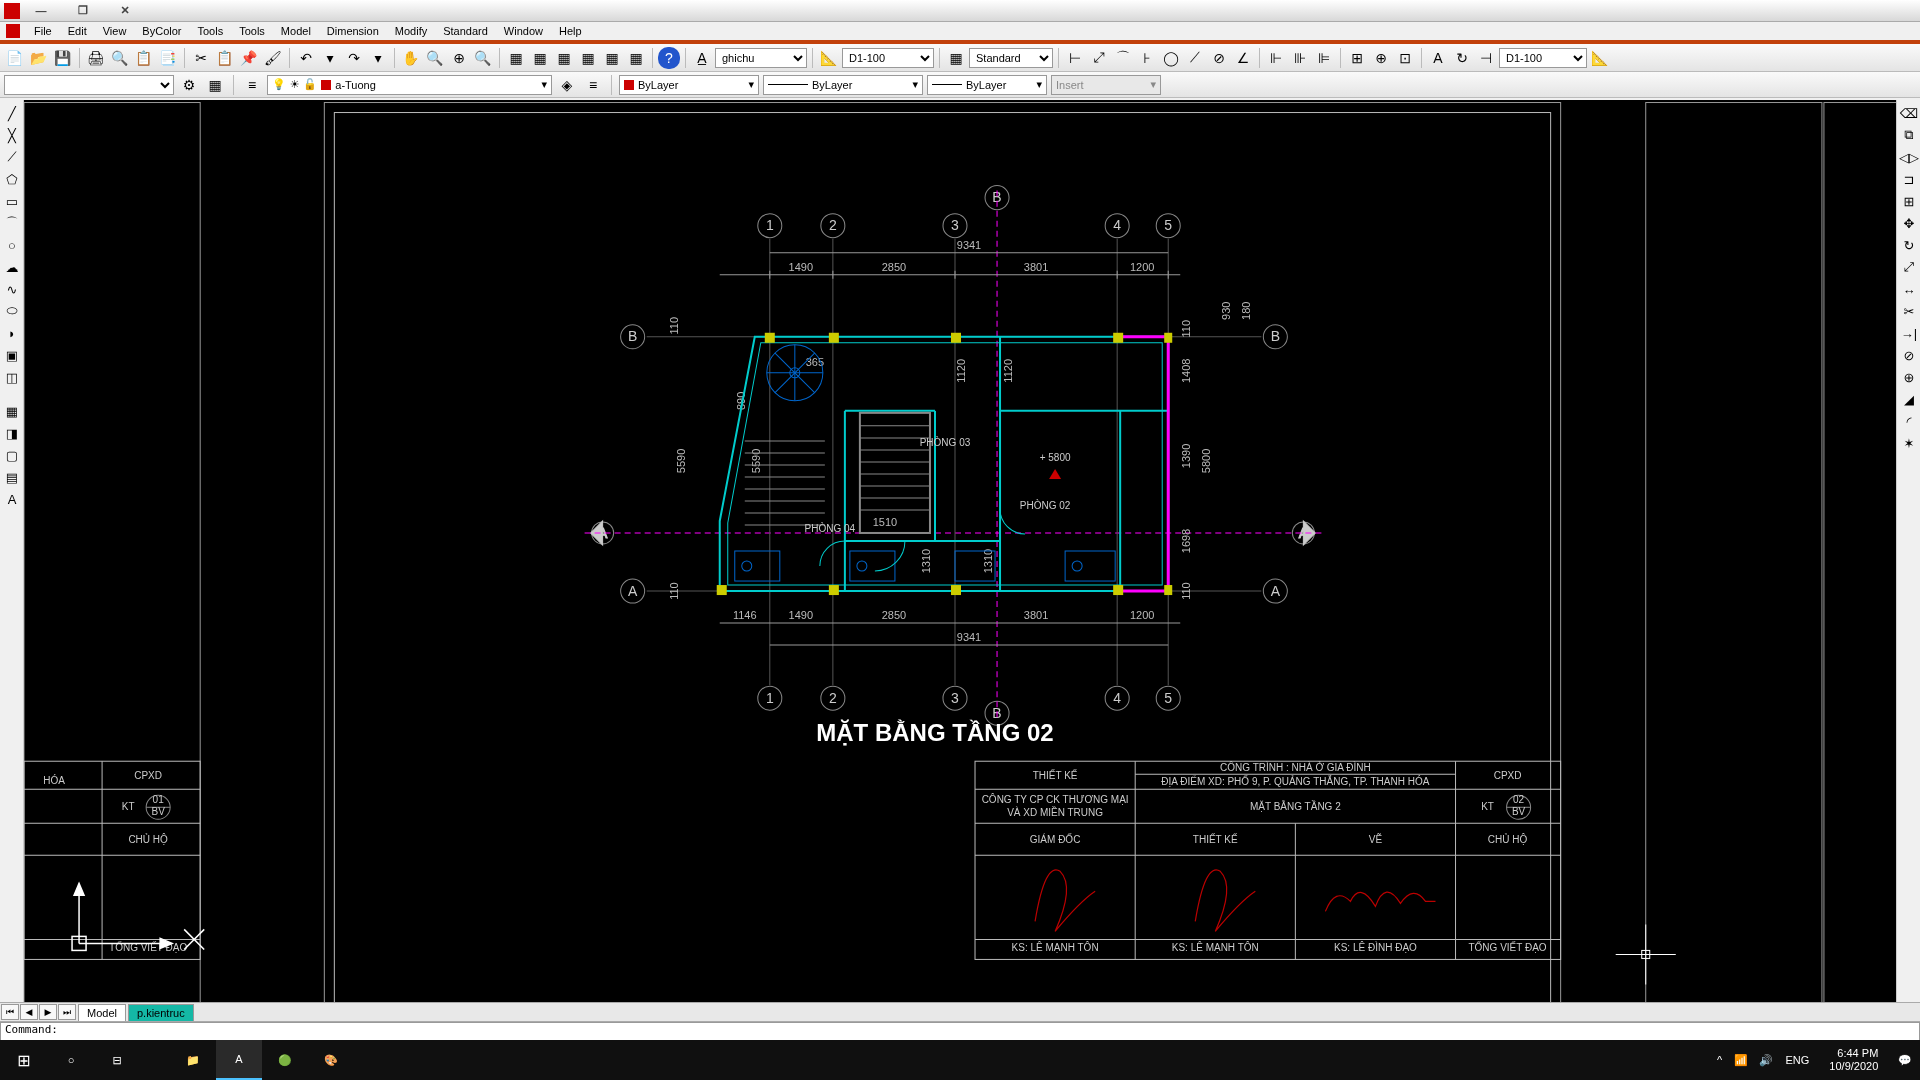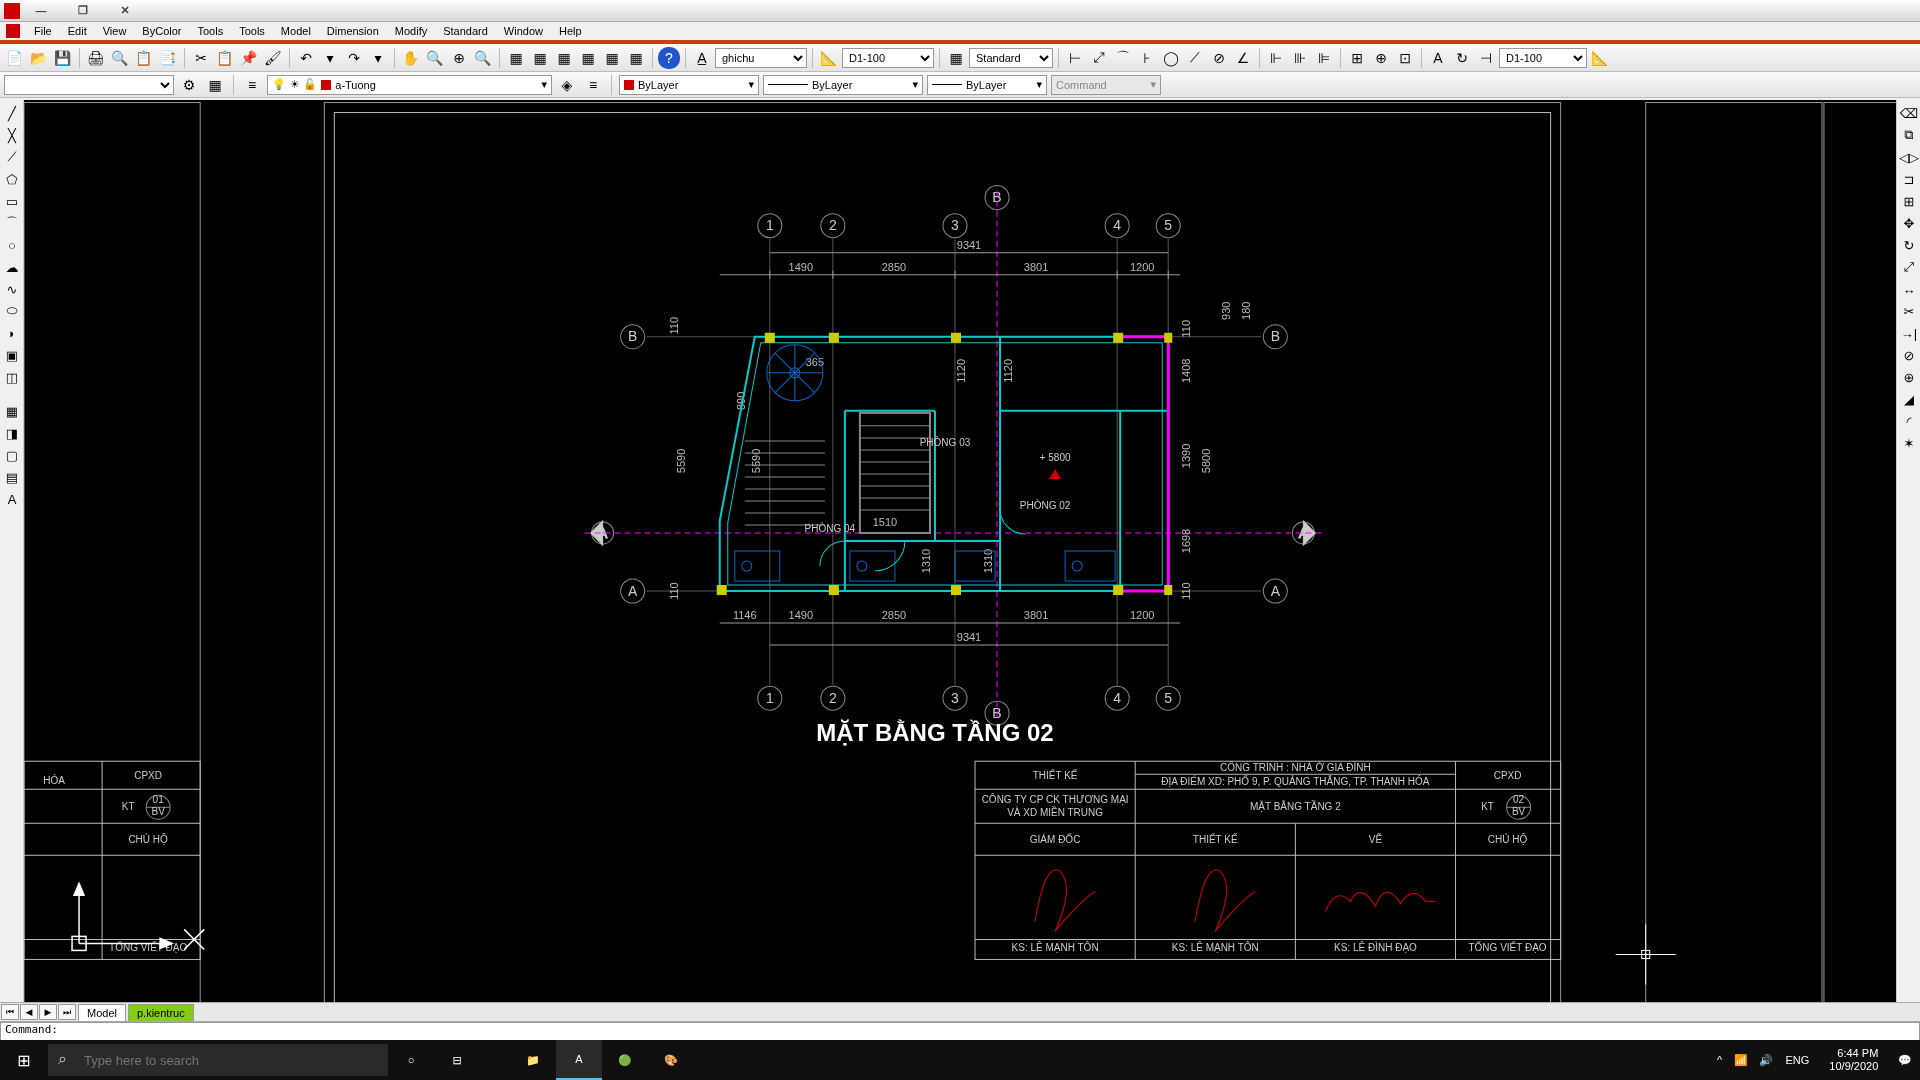--- a/index.html
+++ b/index.html
@@ -19,21 +19,21 @@
 .layer-row{height:26px;background:linear-gradient(#fafafa,#e4e4e4);display:flex;align-items:center;padding:0 4px;border-bottom:1px solid #bbb;gap:4px}
 .layer-combo{display:flex;align-items:center;background:#fff;border:1px solid #999;height:20px;padding:0 4px;gap:4px}
 .main{position:absolute;top:100px;left:0;right:0;bottom:78px;display:flex}
 .vtool{width:24px;background:#f0f0f0;display:flex;flex-direction:column;gap:4px;padding:4px 2px;border-right:1px solid #ccc}
 .vtool.right{border-right:none;border-left:1px solid #ccc}
 .vbtn{width:20px;height:18px;display:flex;align-items:center;justify-content:center;cursor:pointer;font-size:13px}
 .canvas{flex:1;background:#000;position:relative;overflow:hidden}
 .canvas svg{position:absolute;top:0;left:0}
 .tabs{position:absolute;bottom:58px;left:0;right:0;height:20px;background:#e8e8e8;display:flex;align-items:center;border-top:1px solid #aaa;border-bottom:1px solid #aaa}
 .tabbtn{width:18px;height:16px;border:1px solid #999;background:#f8f8f8;display:flex;align-items:center;justify-content:center;font-size:9px;cursor:pointer;margin-left:1px}
-.tab{padding:2px 8px;background:#84cc16;border:1px solid #999;border-bottom:none;cursor:pointer;margin-left:2px}
+.tab{padding:2px 8px;background:#14b8a6;border:1px solid #999;border-bottom:none;cursor:pointer;margin-left:2px}
 .tab.active{background:#fff}
 .cmdline{position:absolute;bottom:38px;left:0;right:0;height:20px;background:#fff;border:1px solid #999;display:flex;align-items:flex-start;padding:0 4px}
 .cmdline input{border:none;outline:none;flex:1;font-family:monospace;font-size:12px}
 .statusbar{position:absolute;bottom:20px;left:0;right:0;height:18px;background:#e4e4e4;display:flex;align-items:center;font-size:10px}
 .sbtn{padding:2px 6px;border:1px solid #aaa;background:#f0f0f0;cursor:pointer;height:16px;display:flex;align-items:center}
 .sbtn.active{background:#c8d8f0;border-color:#6688cc}
 .coords{padding:2px 8px;border-right:1px solid #aaa;font-family:monospace}
 .taskbar{position:absolute;bottom:0;left:0;right:0;height:40px;background:#101010;display:flex;align-items:center}
 .start{width:48px;height:40px;display:flex;align-items:center;justify-content:center;color:#fff;font-size:16px;cursor:pointer}
 .search{height:32px;background:#2a2a2a;border:none;color:#ccc;padding:0 12px 0 36px;width:340px;font-size:13px}
@@ -173,21 +173,21 @@
     <span style="border-top:1px solid #000;width:40px"></span>
     <span>ByLayer</span>
     <span style="margin-left:auto">▾</span>
   </div>
   <div class="layer-combo" style="width:120px">
     <span style="border-top:1px solid #000;width:30px"></span>
     <span>ByLayer</span>
     <span style="margin-left:auto">▾</span>
   </div>
   <div class="layer-combo" style="width:110px;background:#e8e8e8">
-    <span style="color:#888">Command</span>
+    <span style="color:#888">Insert</span>
     <span style="margin-left:auto;color:#888">▾</span>
   </div>
 </div>
 
 <div class="main">
   <div class="vtool">
     <div class="vbtn">╱</div>
     <div class="vbtn">╳</div>
     <div class="vbtn">⟋</div>
     <div class="vbtn">⬠</div>
@@ -542,23 +542,20 @@
   <div style="margin-left:auto;display:flex;gap:2px;padding-right:4px">
     <div class="sbtn">💬</div>
     <div class="sbtn">🔒</div>
     <div class="sbtn">▦</div>
     <div class="sbtn">▾</div>
   </div>
 </div>
 
 <div class="taskbar">
   <div class="start">⊞</div>
-  <div class="search-wrap">
-    <input class="search" placeholder="Type here to search" style="">
-  </div>
   <div class="taskicon">○</div>
   <div class="taskicon">⊟</div>
   <div style="width:30px"></div>
   <div class="taskicon">📁</div>
   <div class="taskicon active" style="background:#2a2a2a">A</div>
   <div class="taskicon">🟢</div>
   <div class="taskicon">🎨</div>
   <div class="tray">
     <span>^</span>
     <span>📶</span>

